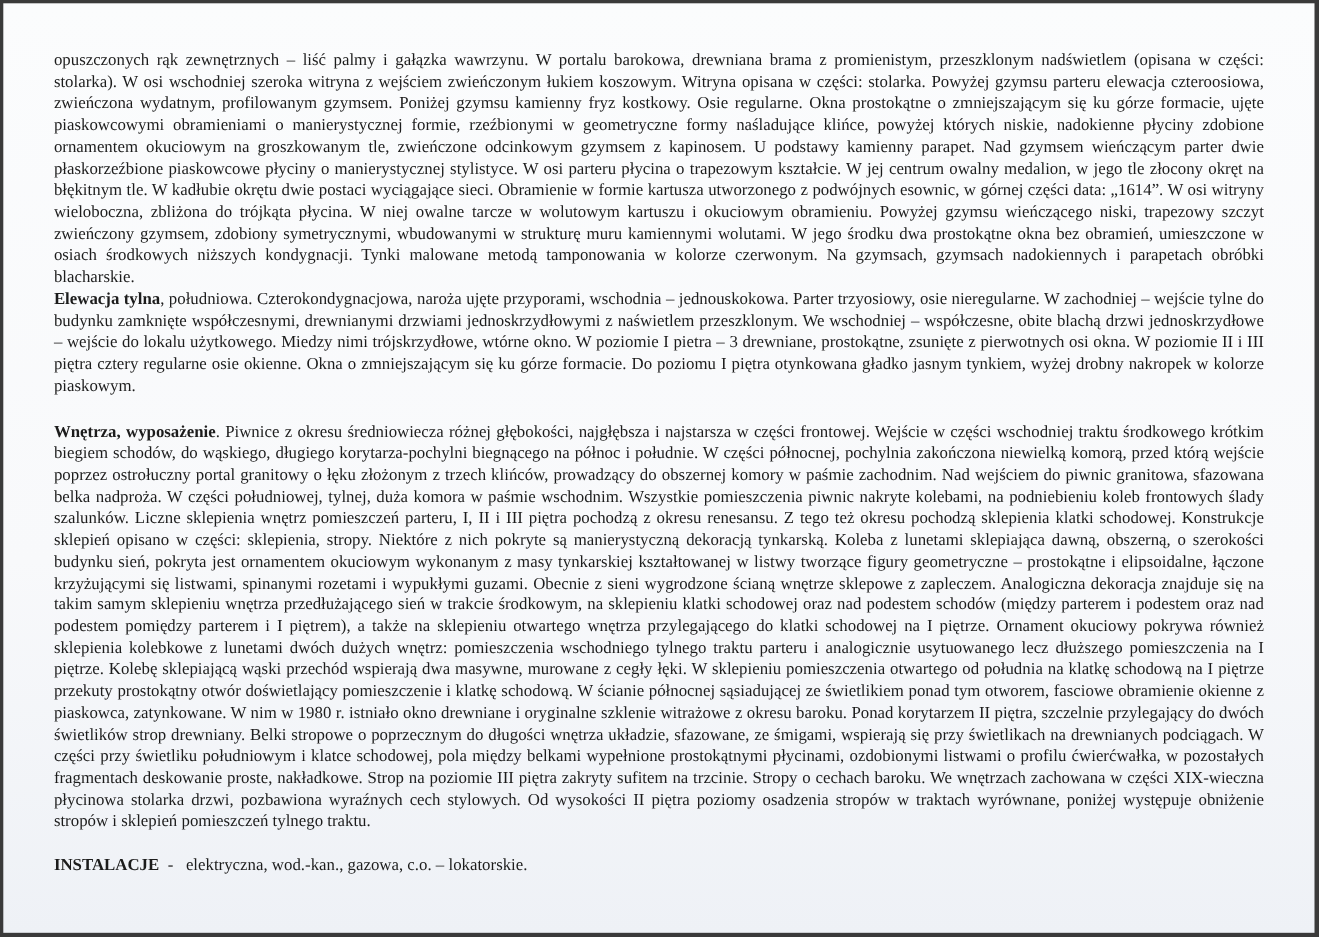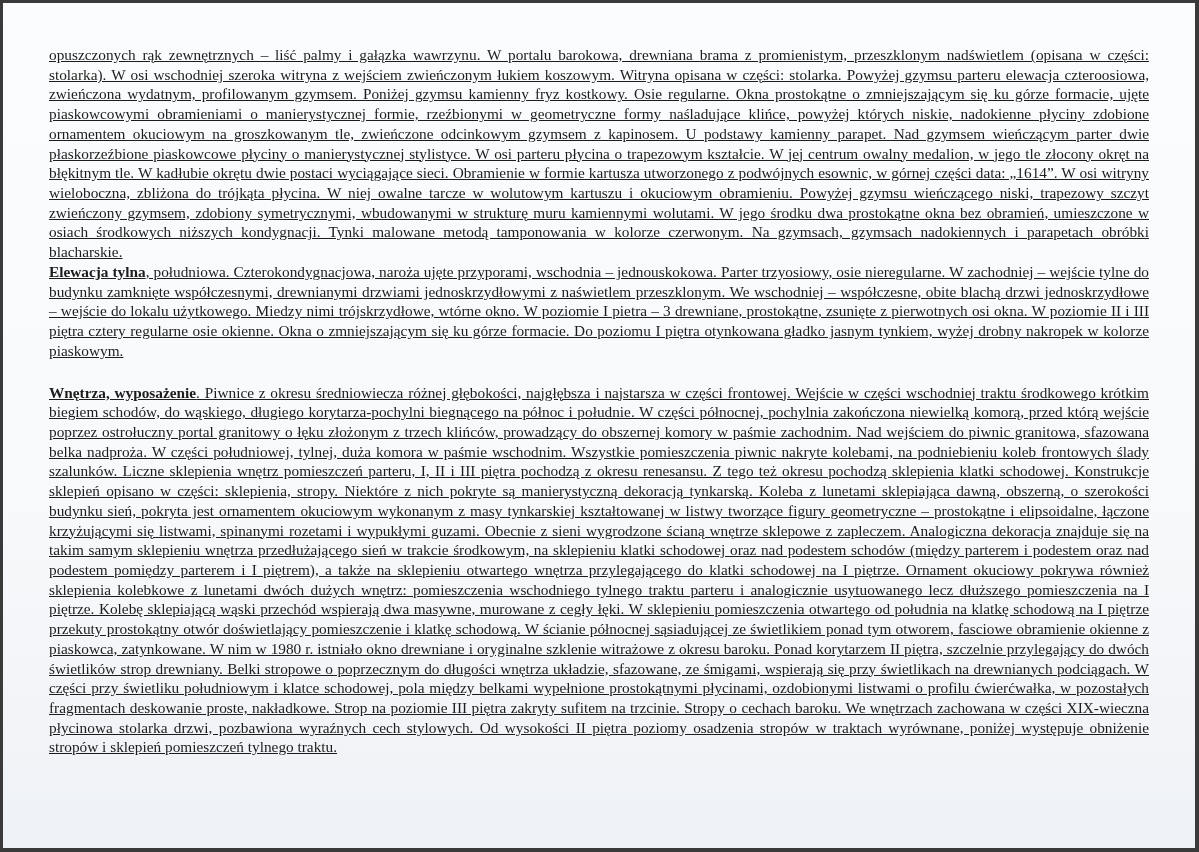--- a/index.html
+++ b/index.html
@@ -25,21 +25,20 @@
       top: 42px;
       width: 1100px;
       font-family: "Liberation Serif", serif;
       font-size: 15.3px;
       line-height: 19.72px;
       color: #1c1c1c;
       text-align: justify;
     }
     .content p {
       margin: 0;
-      text-decoration: underline;
     }
     .content .gap {
       height: 20px;
     }
     .content .gap-lg {
       height: 22px;
     }
     b {
       font-weight: bold;
       margin-top: 13px;
@@ -57,15 +56,16 @@
     <p>opuszczonych rąk zewnętrznych – liść palmy i gałązka wawrzynu. W portalu barokowa, drewniana brama z promienistym, przeszklonym nadświetlem (opisana w części: stolarka). W osi wschodniej szeroka witryna z wejściem zwieńczonym łukiem koszowym. Witryna opisana w części: stolarka. Powyżej gzymsu parteru elewacja czteroosiowa, zwieńczona wydatnym, profilowanym gzymsem. Poniżej gzymsu kamienny fryz kostkowy. Osie regularne. Okna prostokątne o zmniejszającym się ku górze formacie, ujęte piaskowcowymi obramieniami o manierystycznej formie, rzeźbionymi w geometryczne formy naśladujące klińce, powyżej których niskie, nadokienne płyciny zdobione ornamentem okuciowym na groszkowanym tle, zwieńczone odcinkowym gzymsem z kapinosem. U podstawy kamienny parapet. Nad gzymsem wieńczącym parter dwie płaskorzeźbione piaskowcowe płyciny o manierystycznej stylistyce. W osi parteru płycina o trapezowym kształcie. W jej centrum owalny medalion, w jego tle złocony okręt na błękitnym tle. W kadłubie okrętu dwie postaci wyciągające sieci. Obramienie w formie kartusza utworzonego z podwójnych esownic, w górnej części data: „1614”. W osi witryny wieloboczna, zbliżona do trójkąta płycina. W niej owalne tarcze w wolutowym kartuszu i okuciowym obramieniu. Powyżej gzymsu wieńczącego niski, trapezowy szczyt zwieńczony gzymsem, zdobiony symetrycznymi, wbudowanymi w strukturę muru kamiennymi wolutami. W jego środku dwa prostokątne okna bez obramień, umieszczone w osiach środkowych niższych kondygnacji. Tynki malowane metodą tamponowania w kolorze czerwonym. Na gzymsach, gzymsach nadokiennych i parapetach obróbki blacharskie.</p>
 
     <p><b>Elewacja tylna</b><span>, południowa. Czterokondygnacjowa, naroża ujęte przyporami, wschodnia – jednouskokowa. Parter trzyosiowy, osie nieregularne. W zachodniej – wejście tylne do budynku zamknięte współczesnymi, drewnianymi drzwiami jednoskrzydłowymi z naświetlem przeszklonym. We wschodniej – współczesne, obite blachą drzwi jednoskrzydłowe – wejście do lokalu użytkowego. Miedzy nimi trójskrzydłowe, wtórne okno. W poziomie I pietra – 3 drewniane, prostokątne, zsunięte z pierwotnych osi okna. W poziomie II i III piętra cztery regularne osie okienne. Okna o zmniejszającym się ku górze formacie. Do poziomu I piętra otynkowana gładko jasnym tynkiem, wyżej drobny nakropek w kolorze piaskowym.</span></p>
 
     <div class="gap-lg"></div>
 
     <p><b>Wnętrza, wyposażenie</b><span>. Piwnice z okresu średniowiecza różnej głębokości, najgłębsza i najstarsza w części frontowej. Wejście w części wschodniej traktu środkowego krótkim biegiem schodów, do wąskiego, długiego korytarza-pochylni biegnącego na północ i południe. W części północnej, pochylnia zakończona niewielką komorą, przed którą wejście poprzez ostrołuczny portal granitowy o łęku złożonym z trzech klińców, prowadzący do obszernej komory w paśmie zachodnim.  Nad wejściem do piwnic granitowa, sfazowana belka nadproża.  W części południowej, tylnej, duża komora w paśmie wschodnim. Wszystkie pomieszczenia piwnic nakryte kolebami, na podniebieniu koleb frontowych ślady szalunków.  Liczne sklepienia wnętrz pomieszczeń parteru, I, II i III piętra pochodzą z okresu renesansu. Z tego też okresu pochodzą sklepienia klatki schodowej. Konstrukcje sklepień opisano w części: sklepienia, stropy. Niektóre z nich pokryte są manierystyczną dekoracją tynkarską. Koleba z lunetami sklepiająca dawną, obszerną, o szerokości budynku sień, pokryta jest ornamentem okuciowym wykonanym z masy tynkarskiej kształtowanej w listwy tworzące figury geometryczne – prostokątne i elipsoidalne, łączone krzyżującymi się listwami, spinanymi rozetami i wypukłymi guzami. Obecnie z sieni wygrodzone ścianą wnętrze sklepowe z zapleczem. Analogiczna dekoracja znajduje się na takim samym sklepieniu wnętrza przedłużającego sień w trakcie środkowym, na sklepieniu klatki schodowej oraz nad podestem schodów (między parterem i podestem oraz nad podestem pomiędzy parterem i I piętrem), a także na sklepieniu otwartego wnętrza przylegającego do klatki schodowej na I piętrze.  Ornament okuciowy pokrywa również sklepienia kolebkowe z lunetami dwóch dużych wnętrz: pomieszczenia wschodniego tylnego traktu parteru i analogicznie usytuowanego lecz dłuższego pomieszczenia na I piętrze. Kolebę sklepiającą wąski przechód wspierają dwa masywne, murowane z cegły łęki.  W sklepieniu pomieszczenia otwartego od południa na klatkę schodową na I piętrze przekuty prostokątny otwór doświetlający pomieszczenie i klatkę schodową.  W ścianie północnej sąsiadującej ze świetlikiem ponad tym otworem, fasciowe obramienie okienne z piaskowca, zatynkowane. W nim w 1980 r. istniało okno drewniane i oryginalne szklenie witrażowe z okresu baroku.  Ponad korytarzem II piętra, szczelnie przylegający do dwóch świetlików strop drewniany. Belki stropowe o poprzecznym do długości wnętrza układzie, sfazowane, ze śmigami, wspierają się przy świetlikach na drewnianych podciągach.  W części przy świetliku południowym i klatce schodowej, pola między belkami wypełnione prostokątnymi płycinami, ozdobionymi listwami o profilu ćwierćwałka, w pozostałych fragmentach  deskowanie proste, nakładkowe.  Strop na poziomie III piętra zakryty sufitem na trzcinie. Stropy o cechach baroku.  We wnętrzach zachowana w części XIX-wieczna płycinowa stolarka drzwi, pozbawiona wyraźnych cech stylowych.  Od wysokości II piętra poziomy osadzenia stropów w traktach wyrównane, poniżej występuje obniżenie stropów i sklepień pomieszczeń tylnego traktu.</span></p>
 
     <div class="gap"></div>
 
+    <p style="text-align:left;"><b>INSTALACJE</b><span class="inst-sep">  -   </span><span>elektryczna, wod.-kan.,  gazowa, c.o. – lokatorskie.</span></p>
 
   </div>
 </div>
 
 </body></html>

